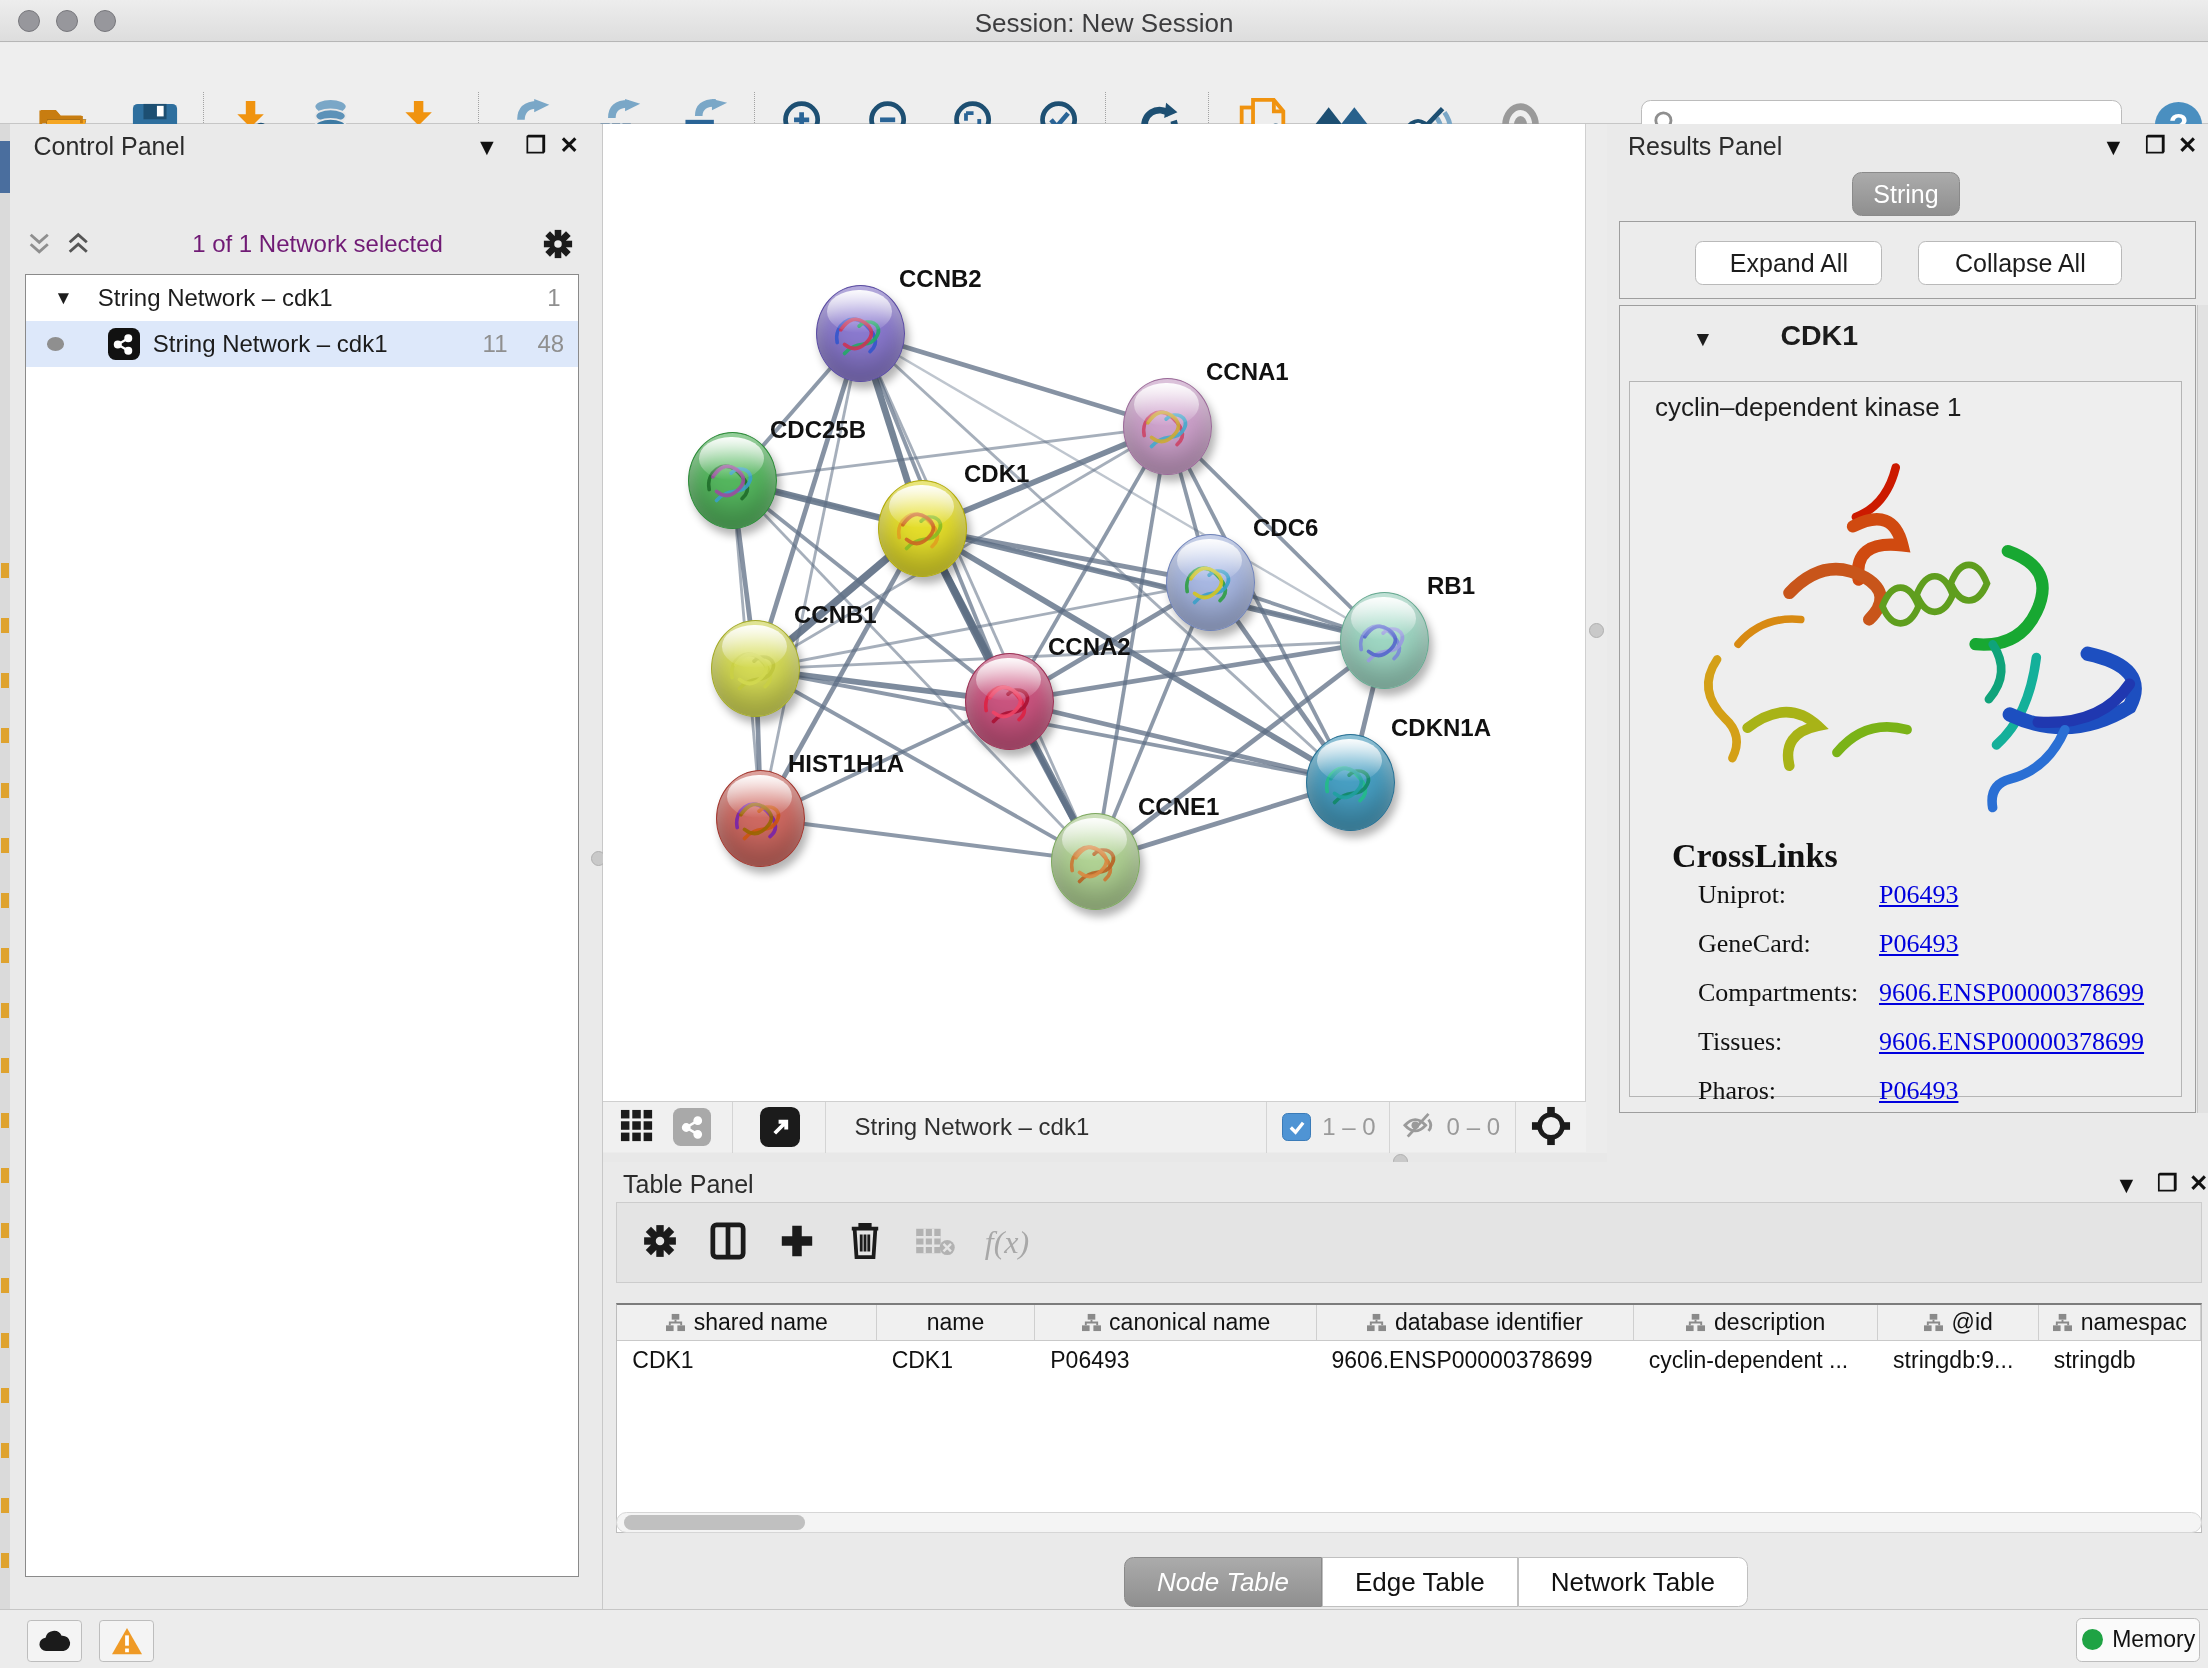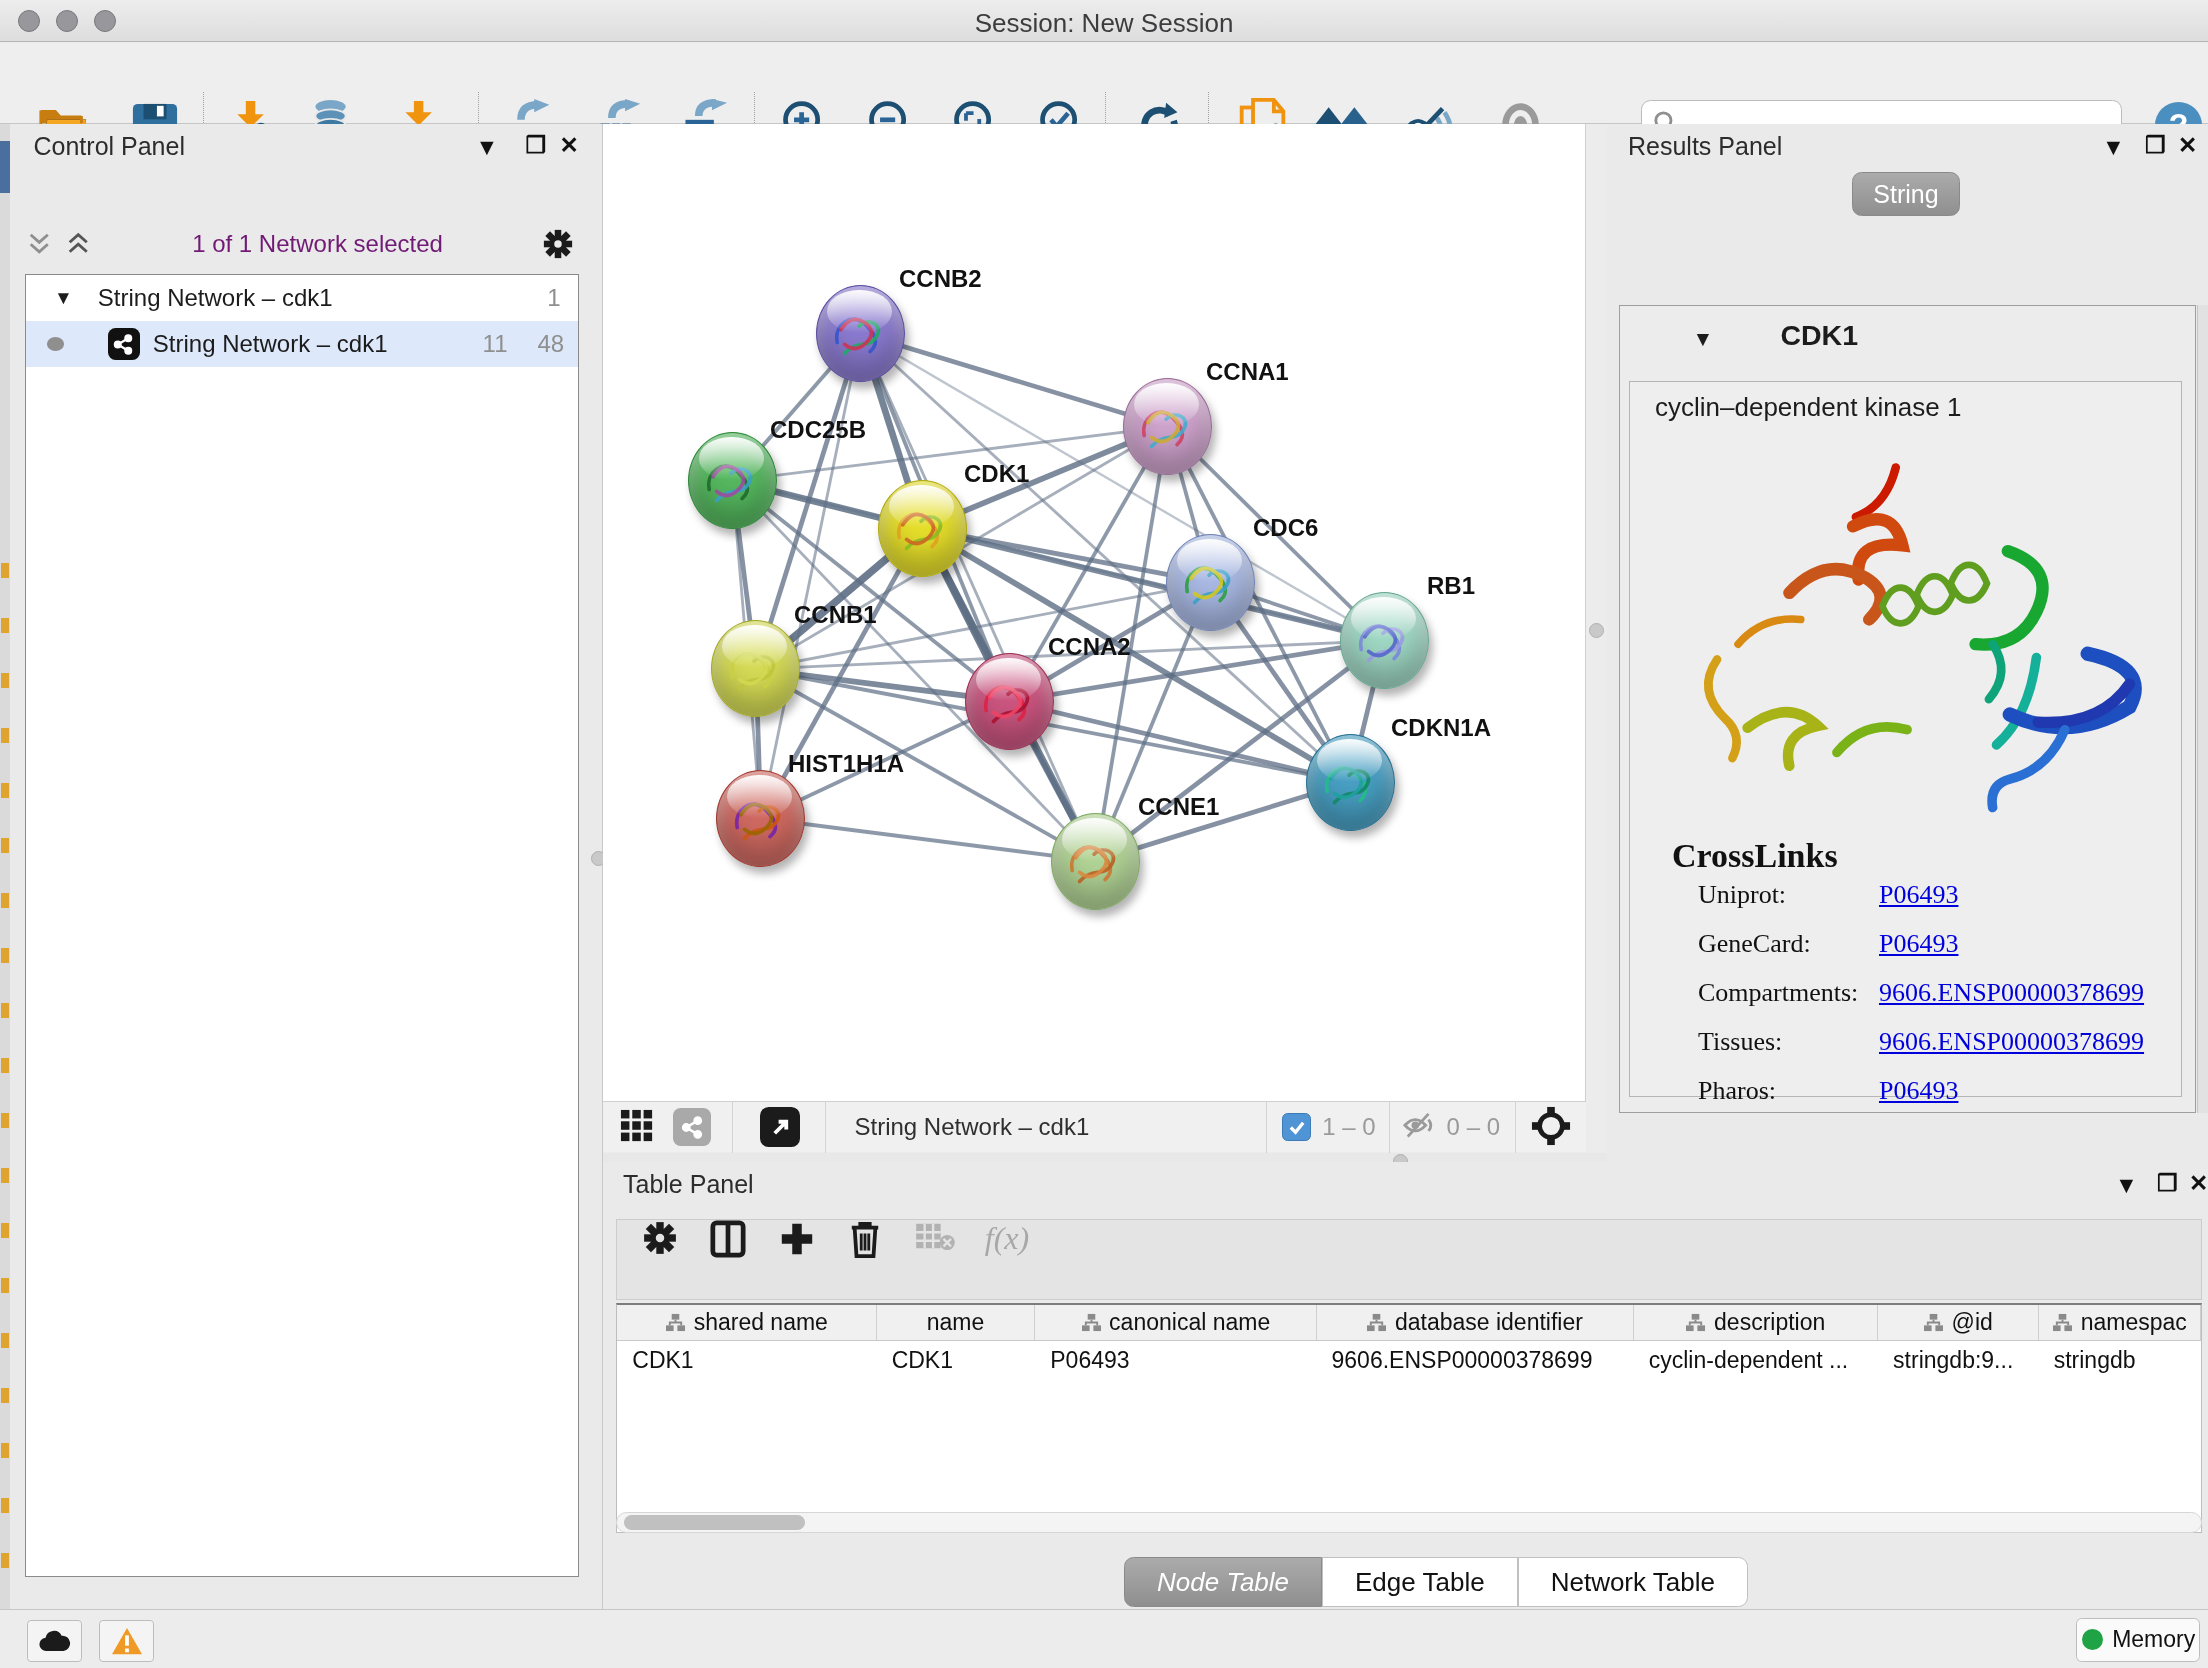--- a/index.html
+++ b/index.html
@@ -85,22 +85,22 @@
   .rp-inner { position:absolute; left:8.6px; top:75px; width:553px; height:716px;
     background:#eeeeee; border:1px solid #b5b5b5; }
   .xlink-label { font-family:"Liberation Serif", serif; font-size:26px; color:#111; }
   .xlink-value { font-family:"Liberation Serif", serif; font-size:26px; color:#0000dd;
     text-decoration:underline; }
   .rp-scroll-v { position:absolute; right:0px; top:181px; width:11.4px; height:808px;
     background:#e2e2e2; border-left:1px solid #c6c6c6; }
 
   
   .table-panel { position:absolute; left:603px; top:1162px; width:1605px; height:447px; background:#eaeaea; }
-  .tp-toolbar { position:absolute; left:13.3px; top:57px; width:1586px; height:81px;
-    background:#e4e4e4; border:1px solid #cccccc; display:flex; align-items:flex-start; }
+  .tp-toolbar { position:absolute; left:13.3px; top:40px; width:1586px; height:81px;
+    background:#e4e4e4; border:1px solid #cccccc; display:flex; align-items:center; }
   .tp-table { position:absolute; left:13.3px; top:141px; width:1586px; height:230px;
     background:#ffffff; border:1px solid #bdbdbd; border-top:2.9px solid #7c7c7c; overflow:hidden; }
   .th-row { display:flex; height:36px; background:#f0f0f0; border-bottom:1px solid #c9c9c9; }
   .th-cell { display:flex; align-items:center; justify-content:center; gap:7.6px; font-size:23px;
     color:#111; border-right:1px solid #cfcfcf; overflow:hidden; white-space:nowrap; }
   .td-row { display:flex; height:38px; }
   .td-cell { font-size:23px; color:#111; padding:5.7px 0 0 15px; white-space:nowrap; overflow:hidden; }
   .hscroll { position:absolute; left:13.3px; top:350px; width:1586px; height:21px;
     background:#f4f4f4; border:1px solid #d6d6d6; border-radius:10.5px; }
   .hscroll .thumb { position:absolute; left:6.7px; top:1.9px; width:181px; height:15px;
@@ -560,20 +560,28 @@
     <span class="panel-title">Results Panel</span>
   </div>
   <div class="abs panel-ctrl" style="left:495px; top:9.5px">▼</div>
   <div class="abs panel-ctrl" style="left:538px; top:7.6px">❒</div>
   <div class="abs panel-ctrl" style="left:571px; top:7.6px">✕</div>
 
   <div class="rp-tab tab selected" style="border-radius:9.5px; padding:6.7px 0">
     <span>String</span>
   </div>
 
+  <div class="rp-box1">
+    <div class="rp-btn" style="left:75px; width:187px">
+      <span>Expand All</span>
+    </div>
+    <div class="rp-btn" style="left:298px; width:204px">
+      <span>Collapse All</span>
+    </div>
+  </div>
 
   <div class="rp-content">
     <div class="abs" style="left:72px; top:21px; font-size:21px">▼</div>
     <div class="abs" style="left:160px; top:13.3px; font-size:28.5px; font-weight:bold">CDK1</div>
 
     <div class="rp-inner">
       <div class="abs" style="left:25px; top:9.5px; font-size:26px">cyclin–dependent kinase 1</div>
 
       <svg class="abs" style="left:28.5px; top:57px" width="504" height="380" viewBox="0 0 530 400">
         <g fill="none" stroke-linecap="round">

